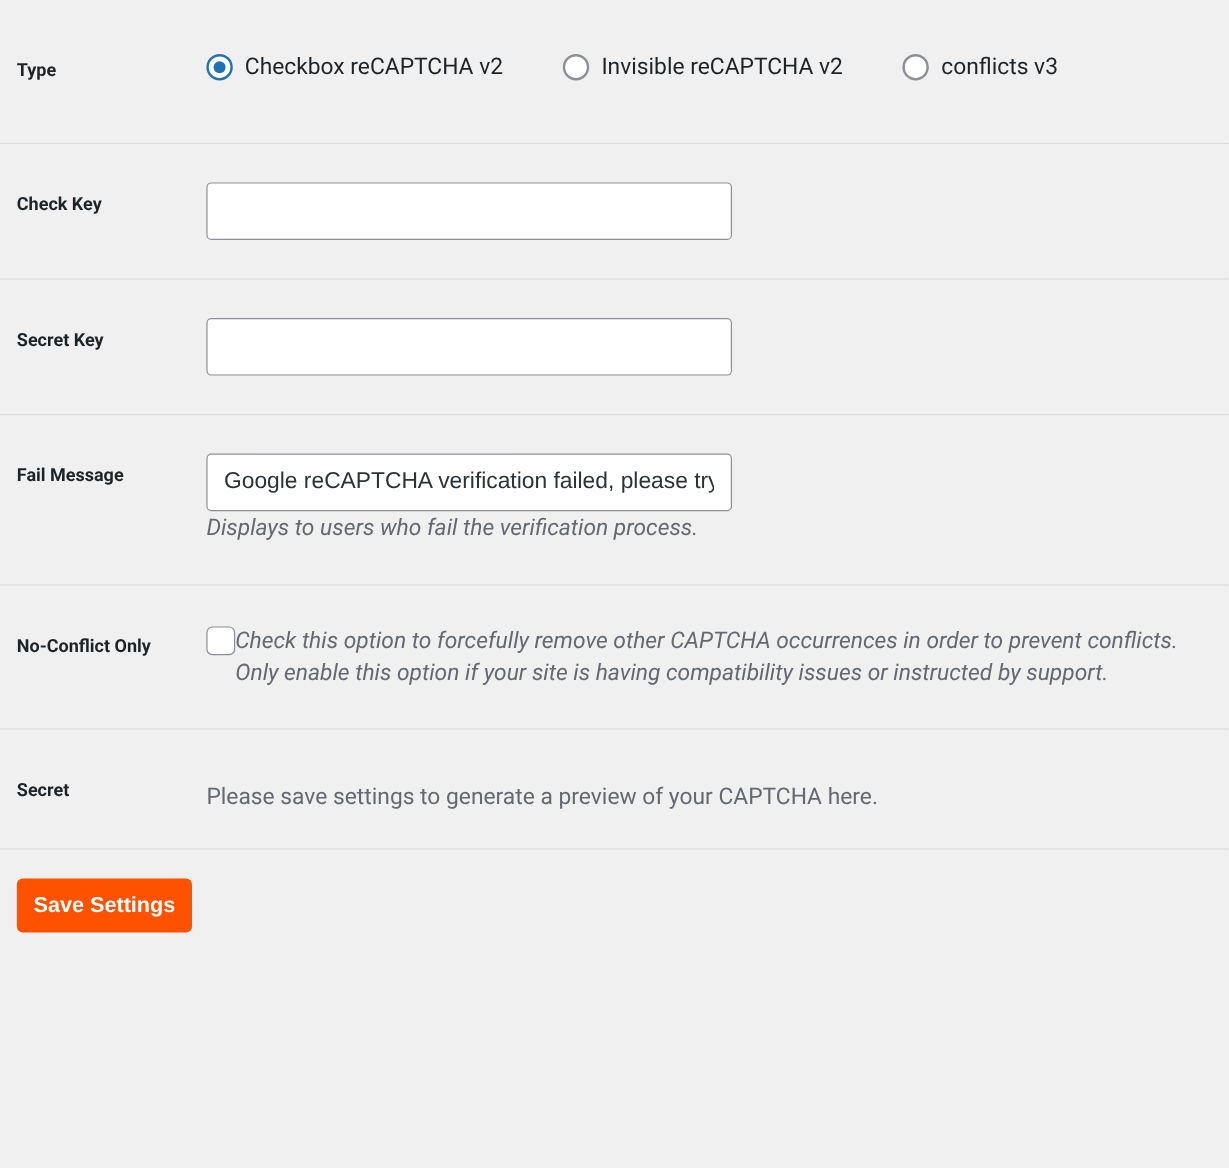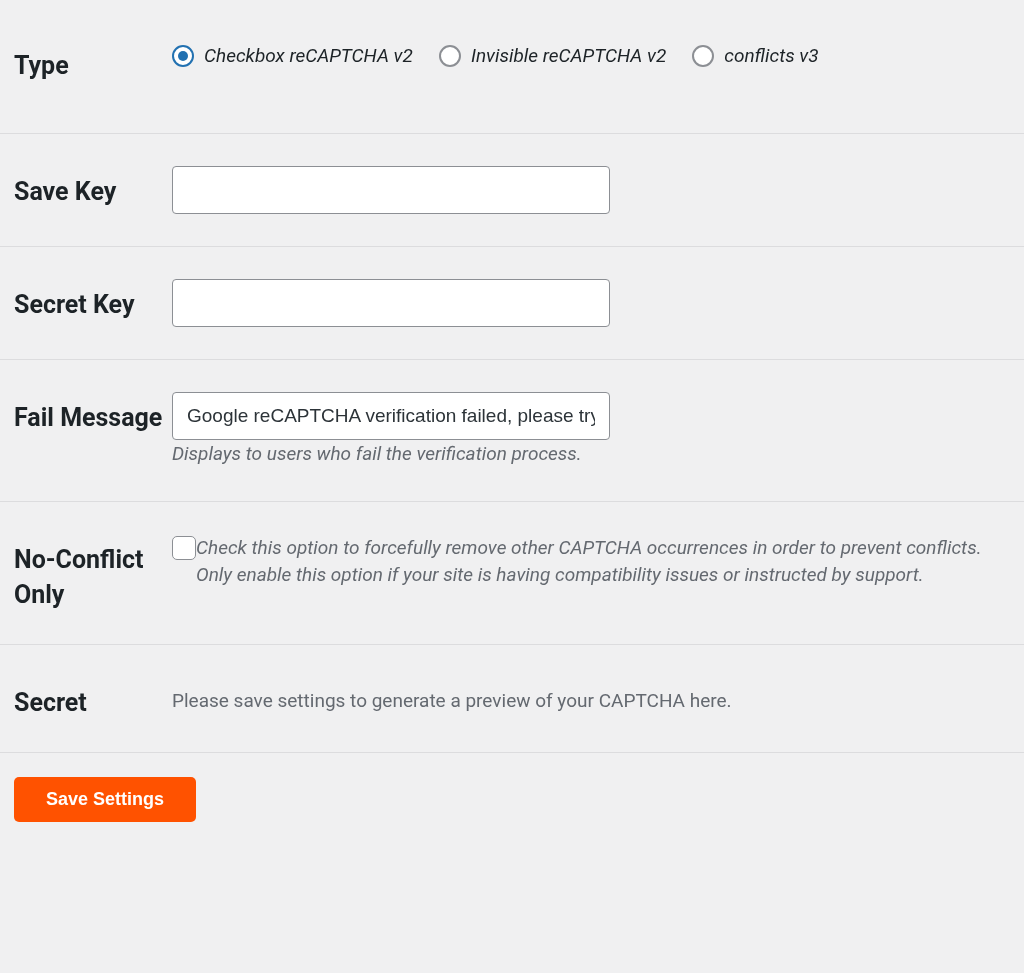--- a/index.html
+++ b/index.html
@@ -19,35 +19,34 @@
     }
     .form-row {
       display: flex;
       align-items: flex-start;
       padding: 32px 14px 32px 14px;
       border-bottom: 1px solid #dcdcde;
     }
     .form-label {
       width: 158px;
       flex-shrink: 0;
-      font-size: 25px;
+      font-size: 15px;
       font-weight: 700;
       color: #1d2327;
       padding-top: 8px;
       line-height: 1.4;
     }
     .form-content {
       flex: 1;
     }
     .radio-group {
       display: flex;
-      gap: 26px;
+      gap: 50px;
       align-items: center;
       padding-top: 4px;
-      font-style: italic;
     }
     .radio-option {
       display: flex;
       align-items: center;
       gap: 10px;
       cursor: pointer;
     }
     .radio-circle {
       width: 22px;
       height: 22px;
@@ -115,21 +114,21 @@
       color: #646970;
       padding-top: 12px;
     }
     .save-row {
       padding: 24px 14px 14px 14px;
     }
     .save-button {
       background: #ff5200;
       color: #fff;
       border: none;
-      padding: 12px 32px;
+      padding: 12px 14px;
       font-size: 18px;
       font-weight: 600;
       border-radius: 5px;
       cursor: pointer;
     }
     .form-row.type-row {
       padding-top: 40px;
       padding-bottom: 50px;
     }
   </style>
@@ -152,21 +151,21 @@
         </label>
         <label class="radio-option">
           <span class="radio-circle"></span>
           <span class="radio-label">conflicts v3</span>
         </label>
       </div>
     </div>
   </div>
 
   <div class="form-row">
-    <div class="form-label">Save Key</div>
+    <div class="form-label">Check Key</div>
     <div class="form-content">
       <input type="text" class="text-input" value="" style="">
     </div>
   </div>
 
   <div class="form-row">
     <div class="form-label">Secret Key</div>
     <div class="form-content">
       <input type="text" class="text-input" value="" style="">
     </div>

